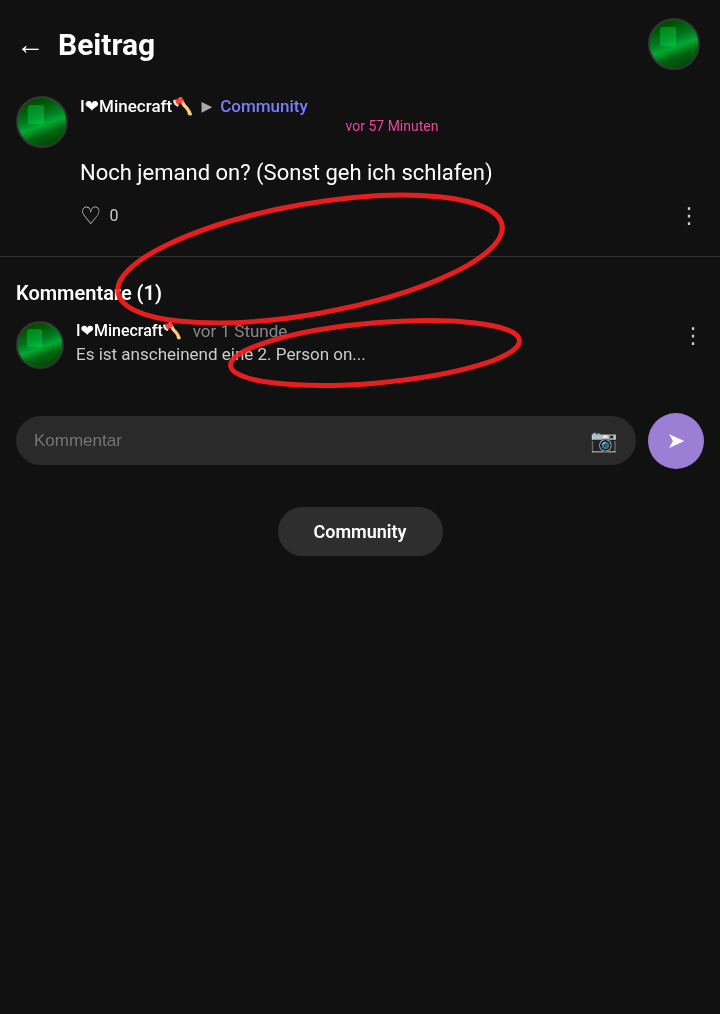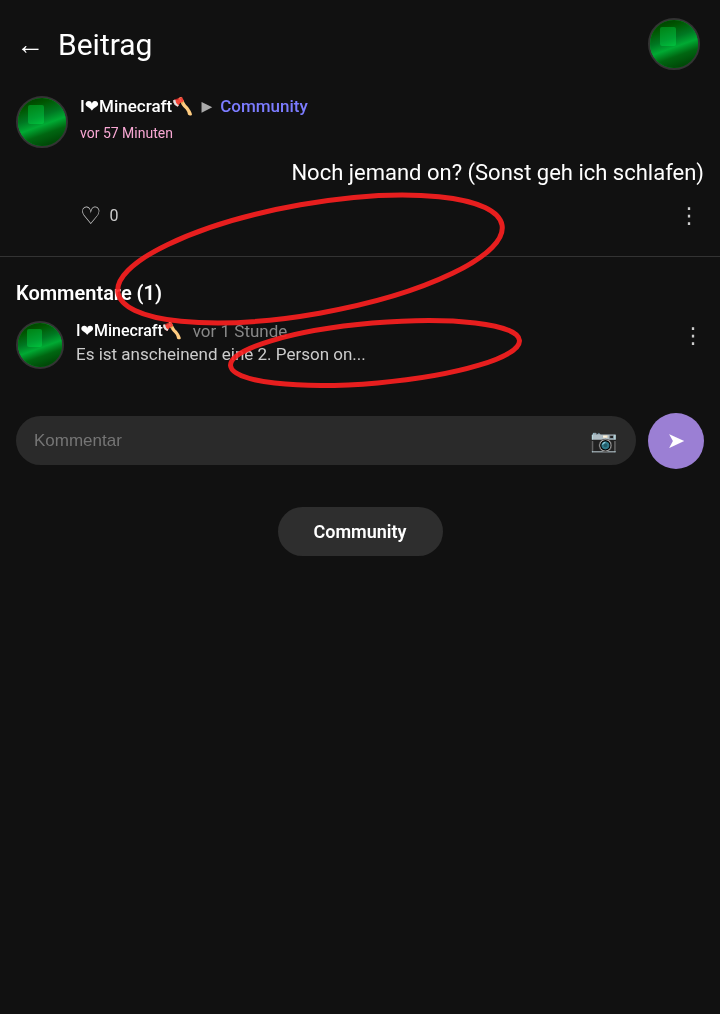--- a/index.html
+++ b/index.html
@@ -26,21 +26,21 @@
       align-items: center;
       gap: 14px;
     }
     .back-icon {
       font-size: 28px;
       color: #ffffff;
       cursor: pointer;
     }
     .header-title {
       font-size: 30px;
-      font-weight: 400;
+      font-weight: 700;
       color: #ffffff;
     }
     .avatar-circle {
       width: 52px;
       height: 52px;
       border-radius: 50%;
       background: linear-gradient(135deg, #1a7a1a, #00cc44, #004400);
       overflow: hidden;
       display: flex;
       align-items: center;
@@ -88,30 +88,30 @@
       color: #aaaaaa;
       font-size: 14px;
     }
     .community-tag {
       color: #7c7cff;
       font-size: 17px;
       font-weight: 500;
     }
     .post-time {
       font-size: 14px;
-      color: #f9a8d4;
-      margin-top: 9px;
+      color: #ec4899;
+      margin-top: 2px;
+      text-align: center;
     }
     .post-content {
       font-size: 22px;
       color: #ffffff;
       line-height: 1.35;
       margin-left: 64px;
       margin-bottom: 14px;
-      text-align: right;
     }
     .post-actions {
       display: flex;
       align-items: center;
       justify-content: space-between;
       margin-left: 64px;
       padding-right: 4px;
     }
     .like-section {
       display: flex;

